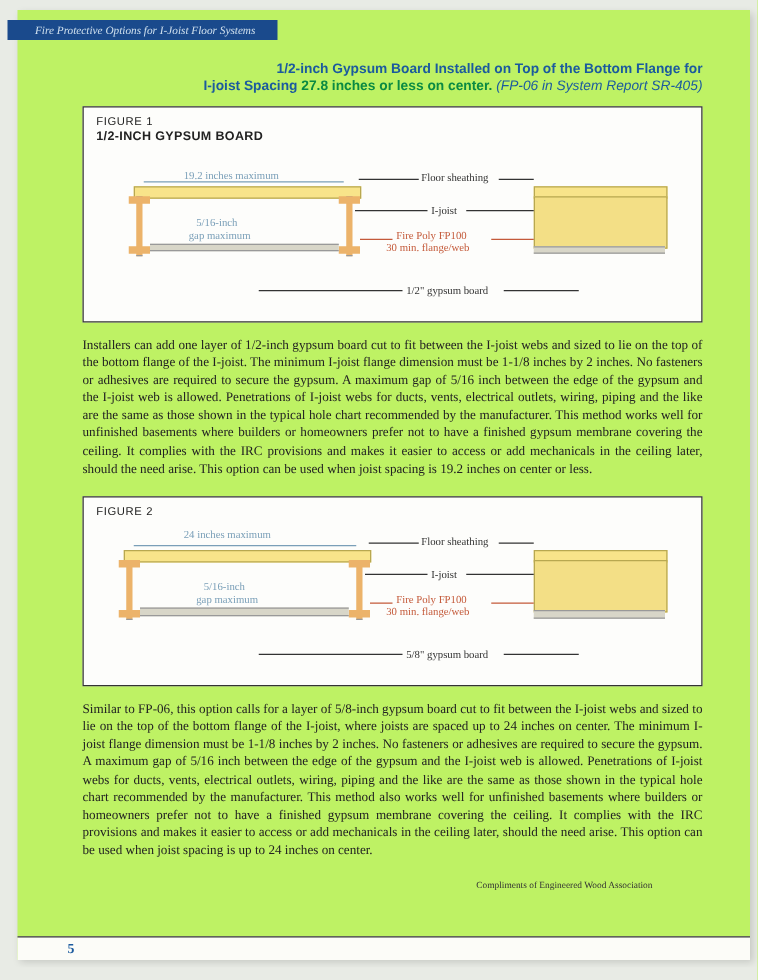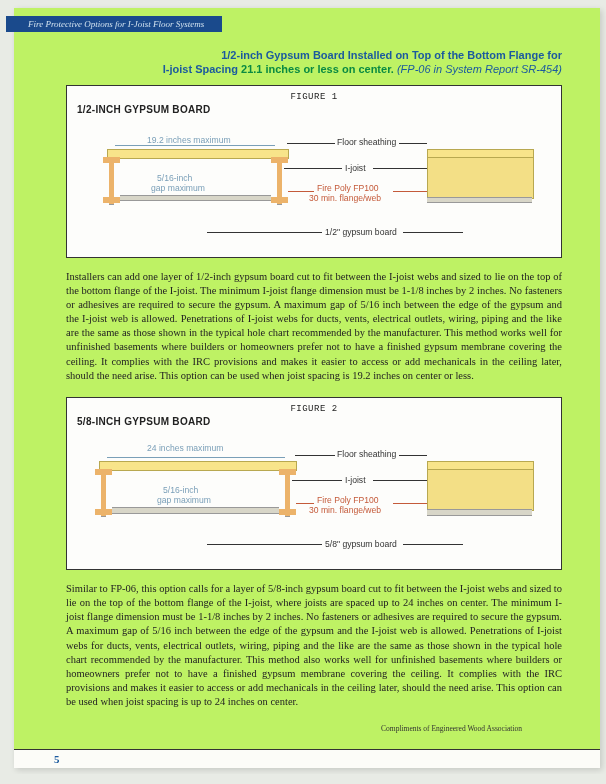--- a/index.html
+++ b/index.html
@@ -44,34 +44,33 @@
   .sec-title .joist { color: #1b5a9e; }
   .sec-title .spacing { color: #0a8a42; font-weight: bold; }
   .sec-title .ref { color: #1b5a9e; font-style: italic; font-weight: normal; }
   .fig-box {
     border: 1px solid #333;
     margin: 8px 0 12px 0;
     padding: 6px 10px 8px 10px;
     background: #fdfdfb;
   }
   .fig-num {
-    font-family: Liberation Mono, monospace;
+    font-family: Liberation Sans, sans-serif;
     font-size: 9px;
     letter-spacing: 0.5px;
-    text-align: center;
   }
   .fig-title {
     font-family: Liberation Sans, sans-serif;
     font-size: 10px;
     font-weight: bold;
     letter-spacing: 0.3px;
     margin: 2px 0 8px 0;
   }
   .diagram { position: relative; height: 126px; }
-  .leader { position: absolute; font-family: Liberation Sans, sans-serif; font-size: 8.6px; color: #333; white-space: nowrap; }
+  .leader { position: absolute; font-family: Liberation Serif, serif; font-size: 8.6px; color: #333; white-space: nowrap; }
   .blue { color: #7a9fb8; }
   .red  { color: #c45a3a; }
   .yellow-block {
     position: absolute;
     background: #f8e48a;
     border: 1px solid #b8a850;
   }
   .ib { position: absolute; background: #d8d6c8; border-top:1px solid #999; border-bottom:1px solid #999; }
   .flangecap { position:absolute; background:#ecb36a; }
   .tline { position:absolute; border-top:1px solid #333; }
@@ -111,22 +110,22 @@
 
 <div class="page">
 
   <div class="header-tab">Fire Protective Options for I-Joist Floor Systems</div>
 
   <div class="content">
 
     <div class="sec-title">
       <span>1/2-inch Gypsum Board Installed on Top of the Bottom Flange for</span><br>
       <span class="joist">I-joist Spacing</span>
-      <span class="spacing">21.1 inches or less on center.</span>
-      <span class="ref">(FP-06 in System Report SR-454)</span>
+      <span class="spacing">27.8 inches or less on center.</span>
+      <span class="ref">(FP-06 in System Report SR-405)</span>
     </div>
 
     <div class="fig-box">
       <div class="fig-num">FIGURE 1</div>
       <div class="fig-title">1/2-INCH GYPSUM BOARD</div>
       <div class="diagram">
 
         <div class="yellow-block" style="left:30px; top:26px; width:180px; height:8px;"></div>
         <div class="ib" style="left:32px; top:34px; width:5px; height:46px; background:#ecb36a;"></div>
         <div class="ib" style="left:200px; top:34px; width:5px; height:46px; background:#ecb36a;"></div>
@@ -159,21 +158,20 @@
         <div class="tline" style="left:130px; top:109px; width:115px;"></div>
         <div class="tline" style="left:326px; top:109px; width:60px;"></div>
       </div>
     </div>
 
     <p class="body-text">Installers can add one layer of 1/2-inch gypsum board cut to fit between the I-joist webs and sized to lie on the top of the bottom flange of the I-joist. The minimum I-joist flange dimension must be 1-1/8 inches by 2 inches. No fasteners or adhesives are required to secure the gypsum. A maximum gap of 5/16 inch between the edge of the gypsum and the I-joist web is allowed. Penetrations of I-joist webs for ducts, vents, electrical outlets, wiring, piping and the like are the same as those shown in the typical hole chart recommended by the manufacturer. This method works well for unfinished basements where builders or homeowners prefer not to have a finished gypsum membrane covering the ceiling. It complies with the IRC provisions and makes it easier to access or add mechanicals in the ceiling later, should the need arise. This option can be used when joist spacing is 19.2 inches on center or less.</p>
 
 
     <div class="fig-box">
       <div class="fig-num">FIGURE 2</div>
-      <div class="fig-title">5/8-INCH GYPSUM BOARD</div>
       <div class="diagram">
         <div class="yellow-block" style="left:22px; top:26px; width:196px; height:8px;"></div>
         <div class="ib" style="left:24px; top:34px; width:5px; height:46px; background:#ecb36a;"></div>
         <div class="ib" style="left:208px; top:34px; width:5px; height:46px; background:#ecb36a;"></div>
         <div class="flangecap" style="left:18px; top:34px; width:17px; height:6px;"></div>
         <div class="flangecap" style="left:18px; top:74px; width:17px; height:6px;"></div>
         <div class="flangecap" style="left:202px; top:34px; width:17px; height:6px;"></div>
         <div class="flangecap" style="left:202px; top:74px; width:17px; height:6px;"></div>
         <div class="ib" style="left:35px; top:72px; width:167px; height:5px;"></div>
         <div class="yellow-block" style="left:350px; top:26px; width:105px; height:8px;"></div>

